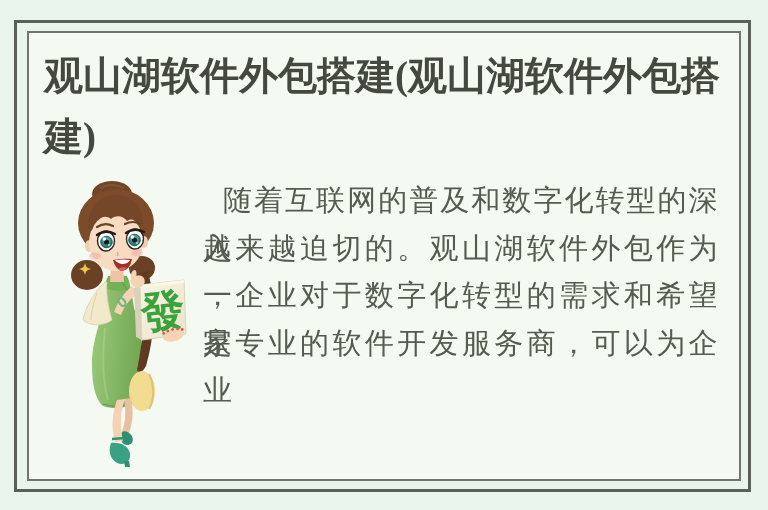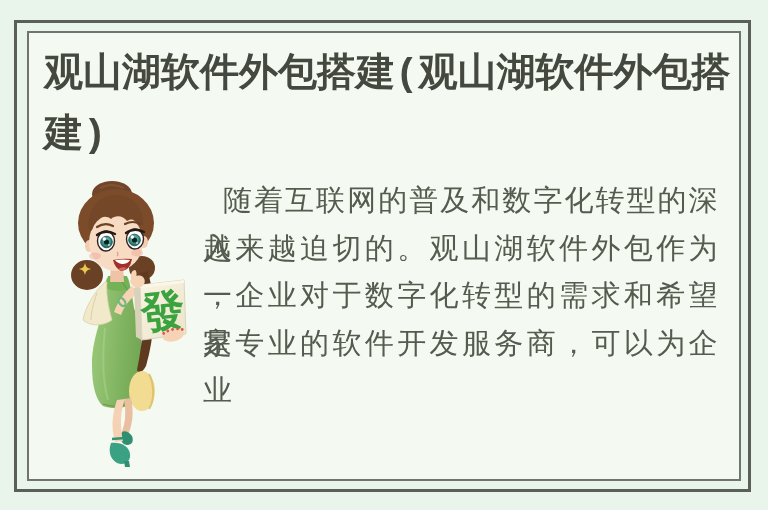--- a/index.html
+++ b/index.html
@@ -18,21 +18,21 @@
   }
   .inner-frame{
     position:absolute;left:27px;top:31px;width:714px;height:450px;
     box-sizing:border-box;border:2px solid var(--inner-frame-color,#71766c);
     background:var(--card-bg,#f4faf1);
   }
   .title-block{
     position:absolute;left:44px;top:45px;width:708px;z-index:3;
     color:var(--title-color,#45483f);
     font-weight:700;font-size:39px;line-height:61px;
-    font-family:Liberation Mono, monospace;
+    font-family:Liberation Serif, serif;
   }
   .title-line{white-space:nowrap;}
   .illustration{
     position:absolute;left:45px;top:168px;width:170px;height:310px;z-index:2;
   }
   .body-block{
     position:absolute;left:203px;top:177px;width:516px;z-index:2;
     color:var(--body-color,#565b50);
     font-size:29px;line-height:47.6px;
     font-family:"Liberation Serif", serif;

